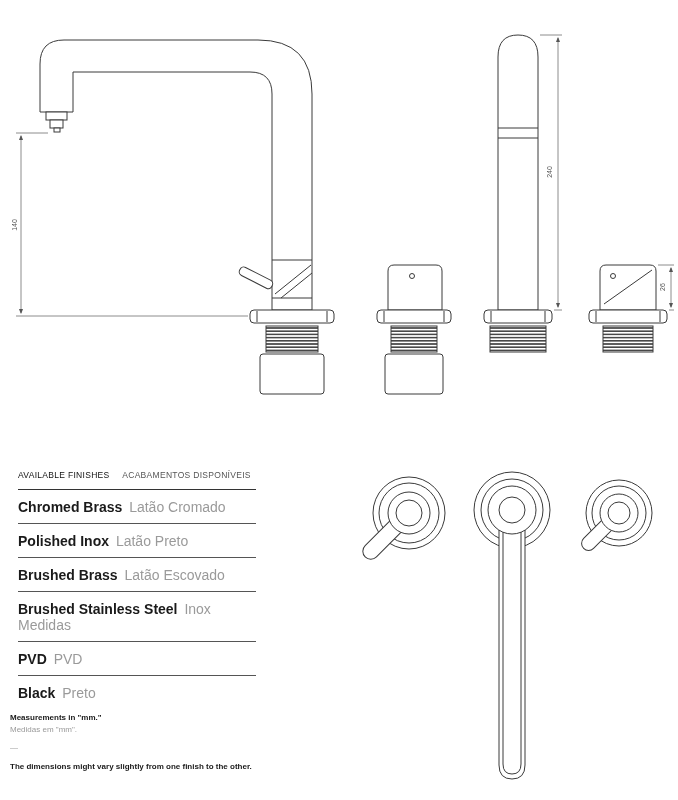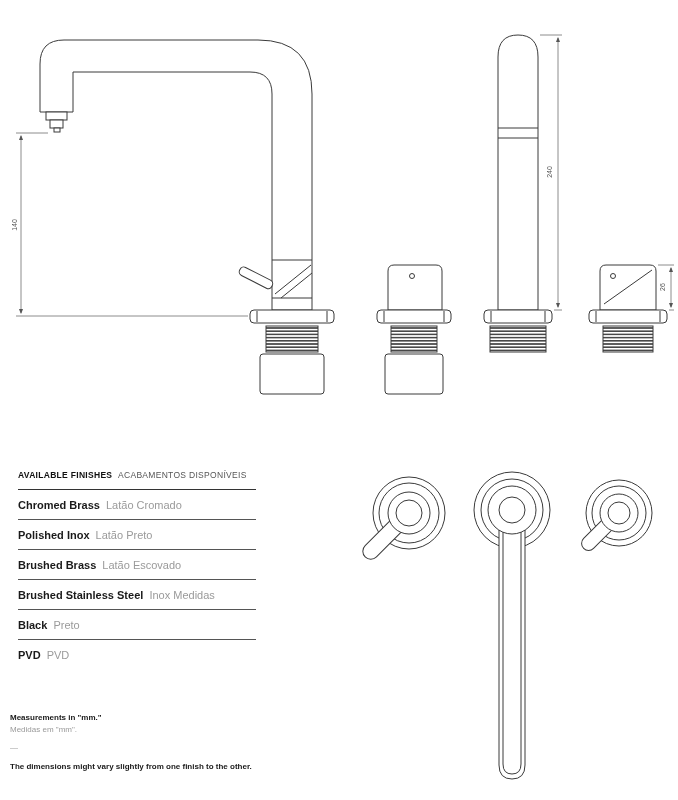--- a/index.html
+++ b/index.html
@@ -2,23 +2,23 @@
 <html><head>
 <meta charset="utf-8">
 <style>
   html,body{margin:0;padding:0;background:#fff;}
   #page{position:relative;width:678px;height:800px;background:#fff;overflow:hidden;
         font-family:"Liberation Sans",sans-serif;color:#1a1a1a;}
   #art{position:absolute;left:0;top:0;pointer-events:none;}
   svg text{font-family:"Liberation Sans",sans-serif;font-size:7px;fill:#555;}
   .finishes{position:absolute;left:18px;top:466px;width:238px;}
   .fin-header{font-size:8.5px;letter-spacing:.3px;padding:4px 0 9px;border-bottom:1px solid #333;}
-  .fin-header .en{font-weight:bold;color:#111;}
-  .fin-header .pt{color:#555;margin-left:3px;}
-  .fin-row{font-size:11px;padding:9px 0 8px;border-bottom:1px solid #555;}
+  .fin-header .en{font-weight:normal;color:#111;}
+  .fin-header .pt{color:#555;margin-left:10px;}
+  .fin-row{font-size:14px;padding:9px 0 8px;border-bottom:1px solid #555;}
   .fin-row:last-child{border-bottom:none;}
   .fin-row .en{font-weight:bold;color:#1a1a1a;}
   .fin-row .pt{color:#9a9a9a;margin-left:3px;}
   .notes{position:absolute;left:10px;top:712px;width:330px;font-size:8px;line-height:1.45;}
   .n-b{font-weight:bold;color:#1a1a1a;}
   .n-g{color:#9a9a9a;}
   .n-dash{color:#9a9a9a;margin:7px 0;}
 </style>
 </head>
 <body>
@@ -157,26 +157,26 @@
     </div>
     <div class="fin-row">
       <span class="en">Brushed Brass</span>
       <span class="pt">Latão Escovado</span>
     </div>
     <div class="fin-row">
       <span class="en">Brushed Stainless Steel</span>
       <span class="pt">Inox Medidas</span>
     </div>
     <div class="fin-row">
+      <span class="en">PVD</span>
+      <span class="pt">PVD</span>
+    </div>
+    <div class="fin-row">
       <span class="en">Black</span>
       <span class="pt">Preto</span>
-    </div>
-    <div class="fin-row">
-      <span class="en">PVD</span>
-      <span class="pt">PVD</span>
     </div>
   </div>
 
   <div class="notes">
     <div class="n-b">Measurements in "mm."</div>
     <div class="n-g">Medidas em "mm".</div>
     <div class="n-dash">—</div>
     <div class="n-b">The dimensions might vary slightly from one finish to the other.</div>
   </div>
 

